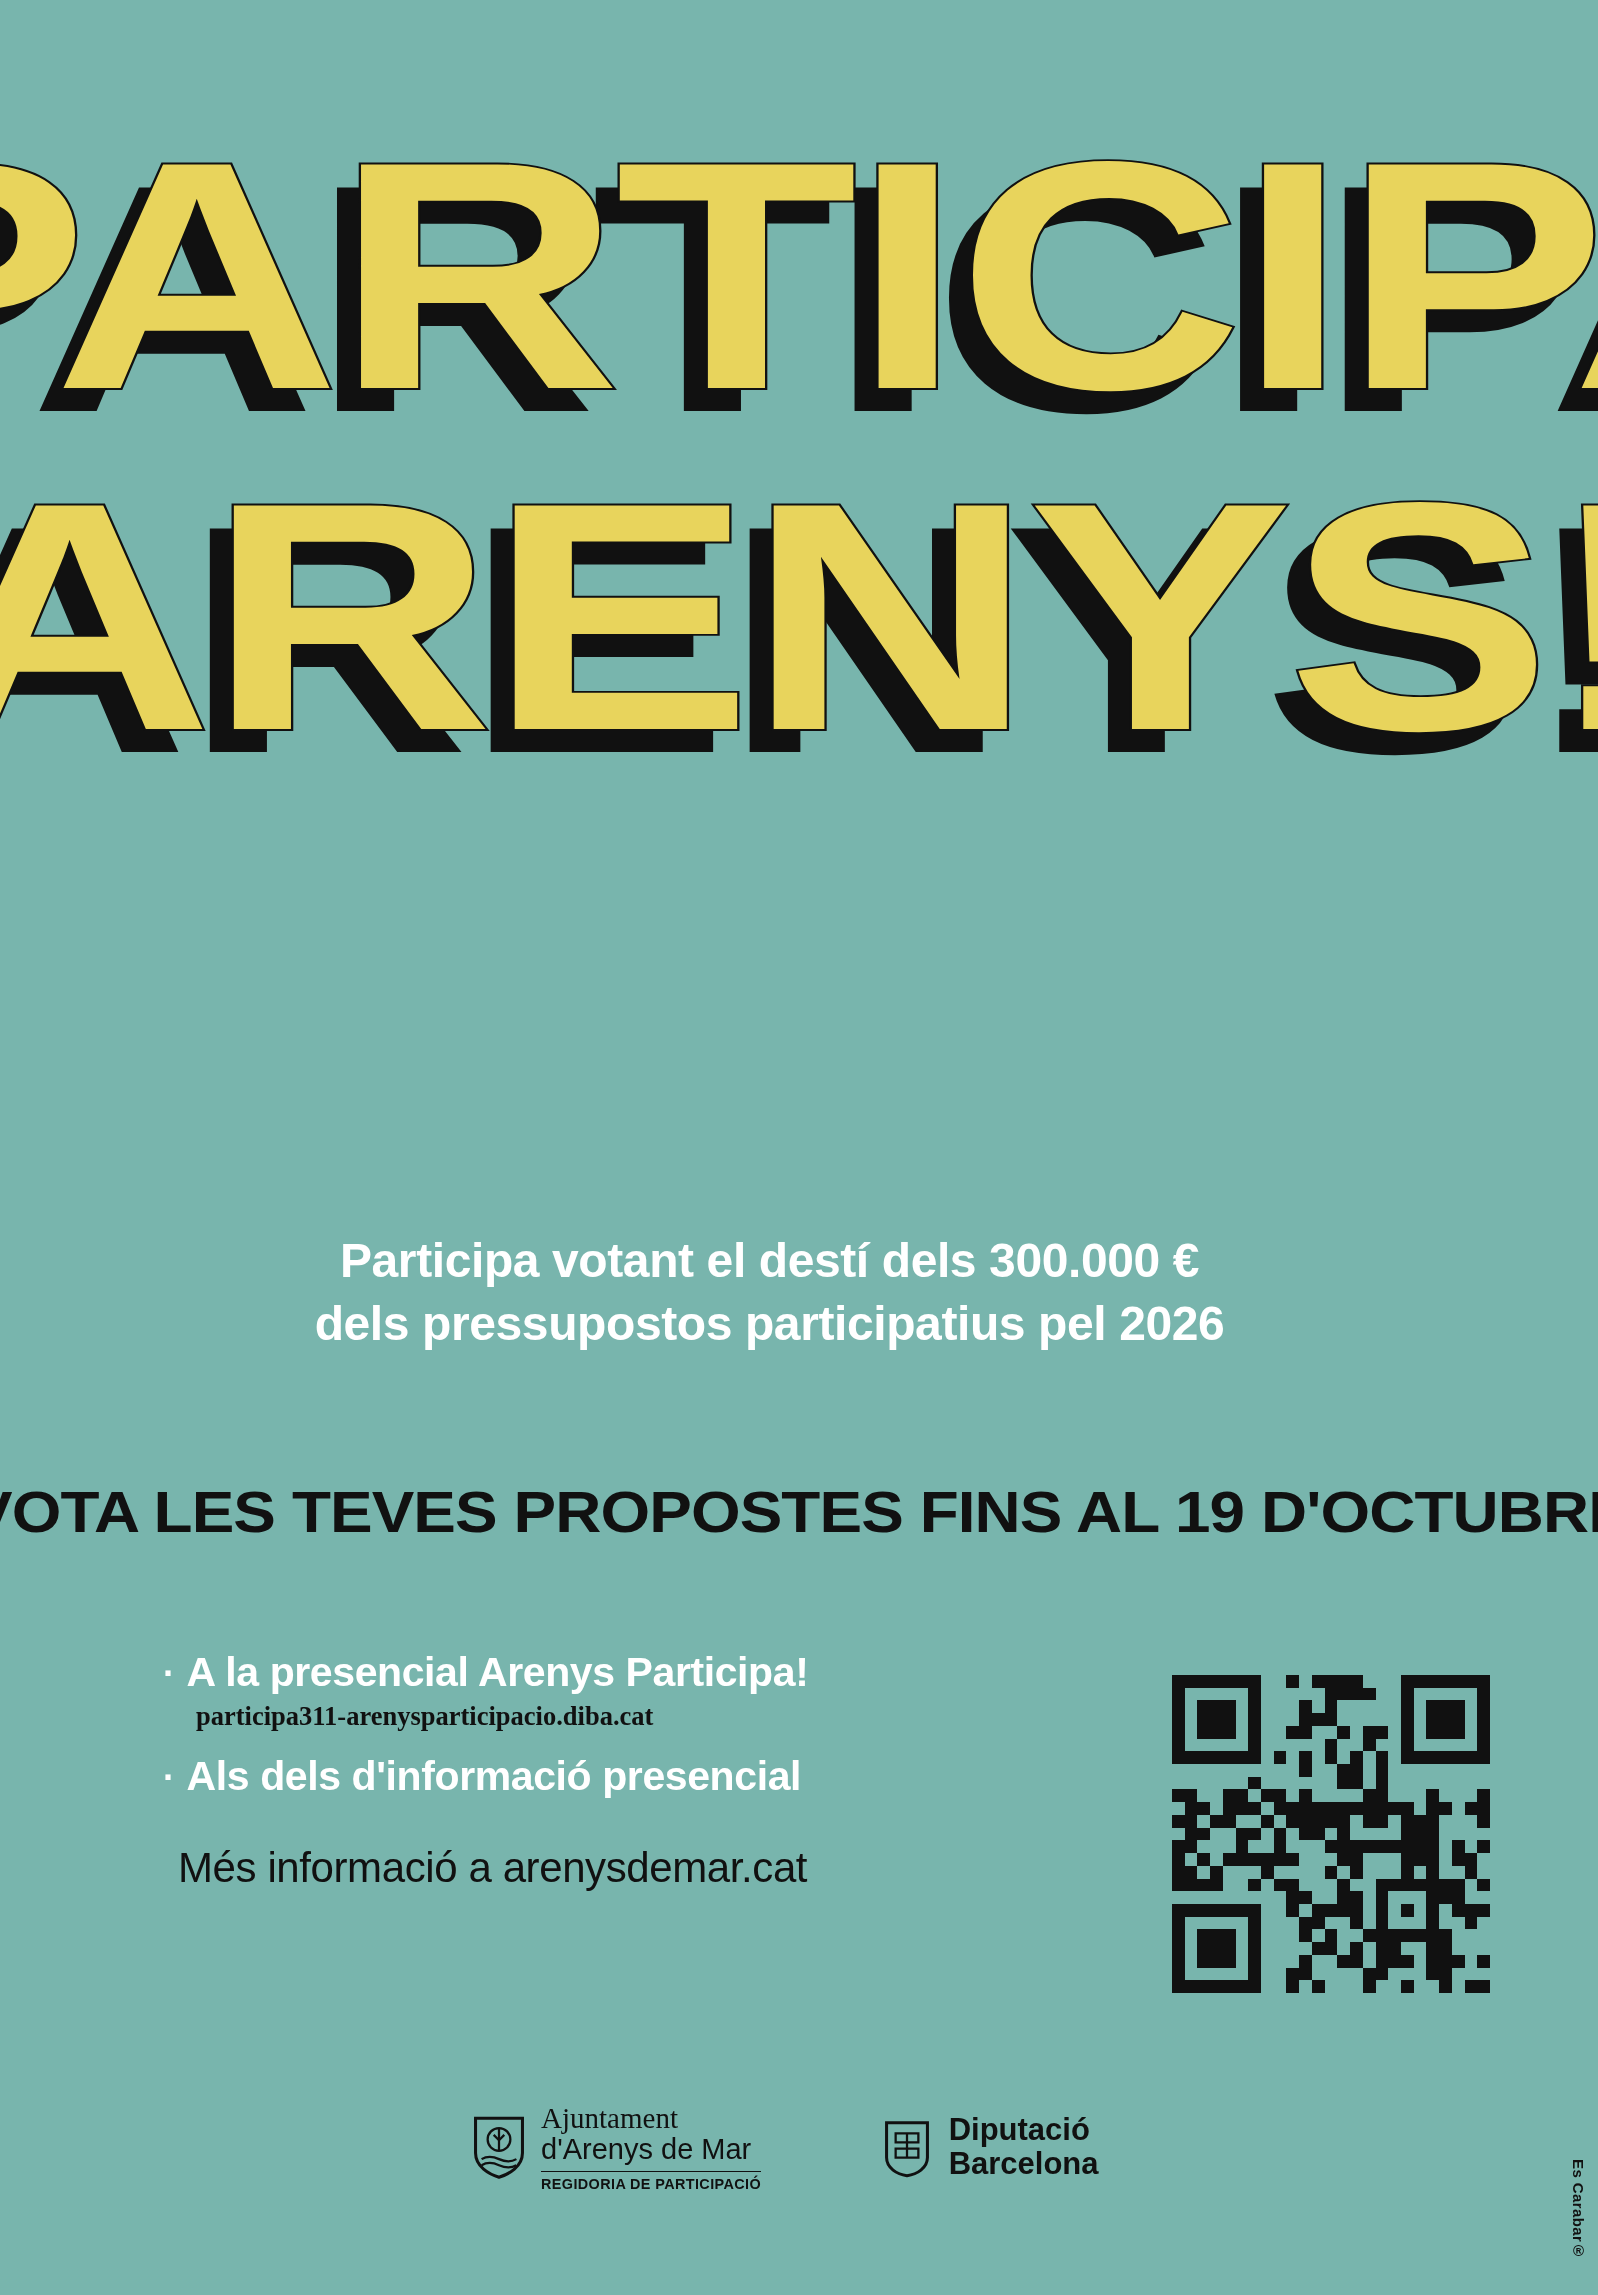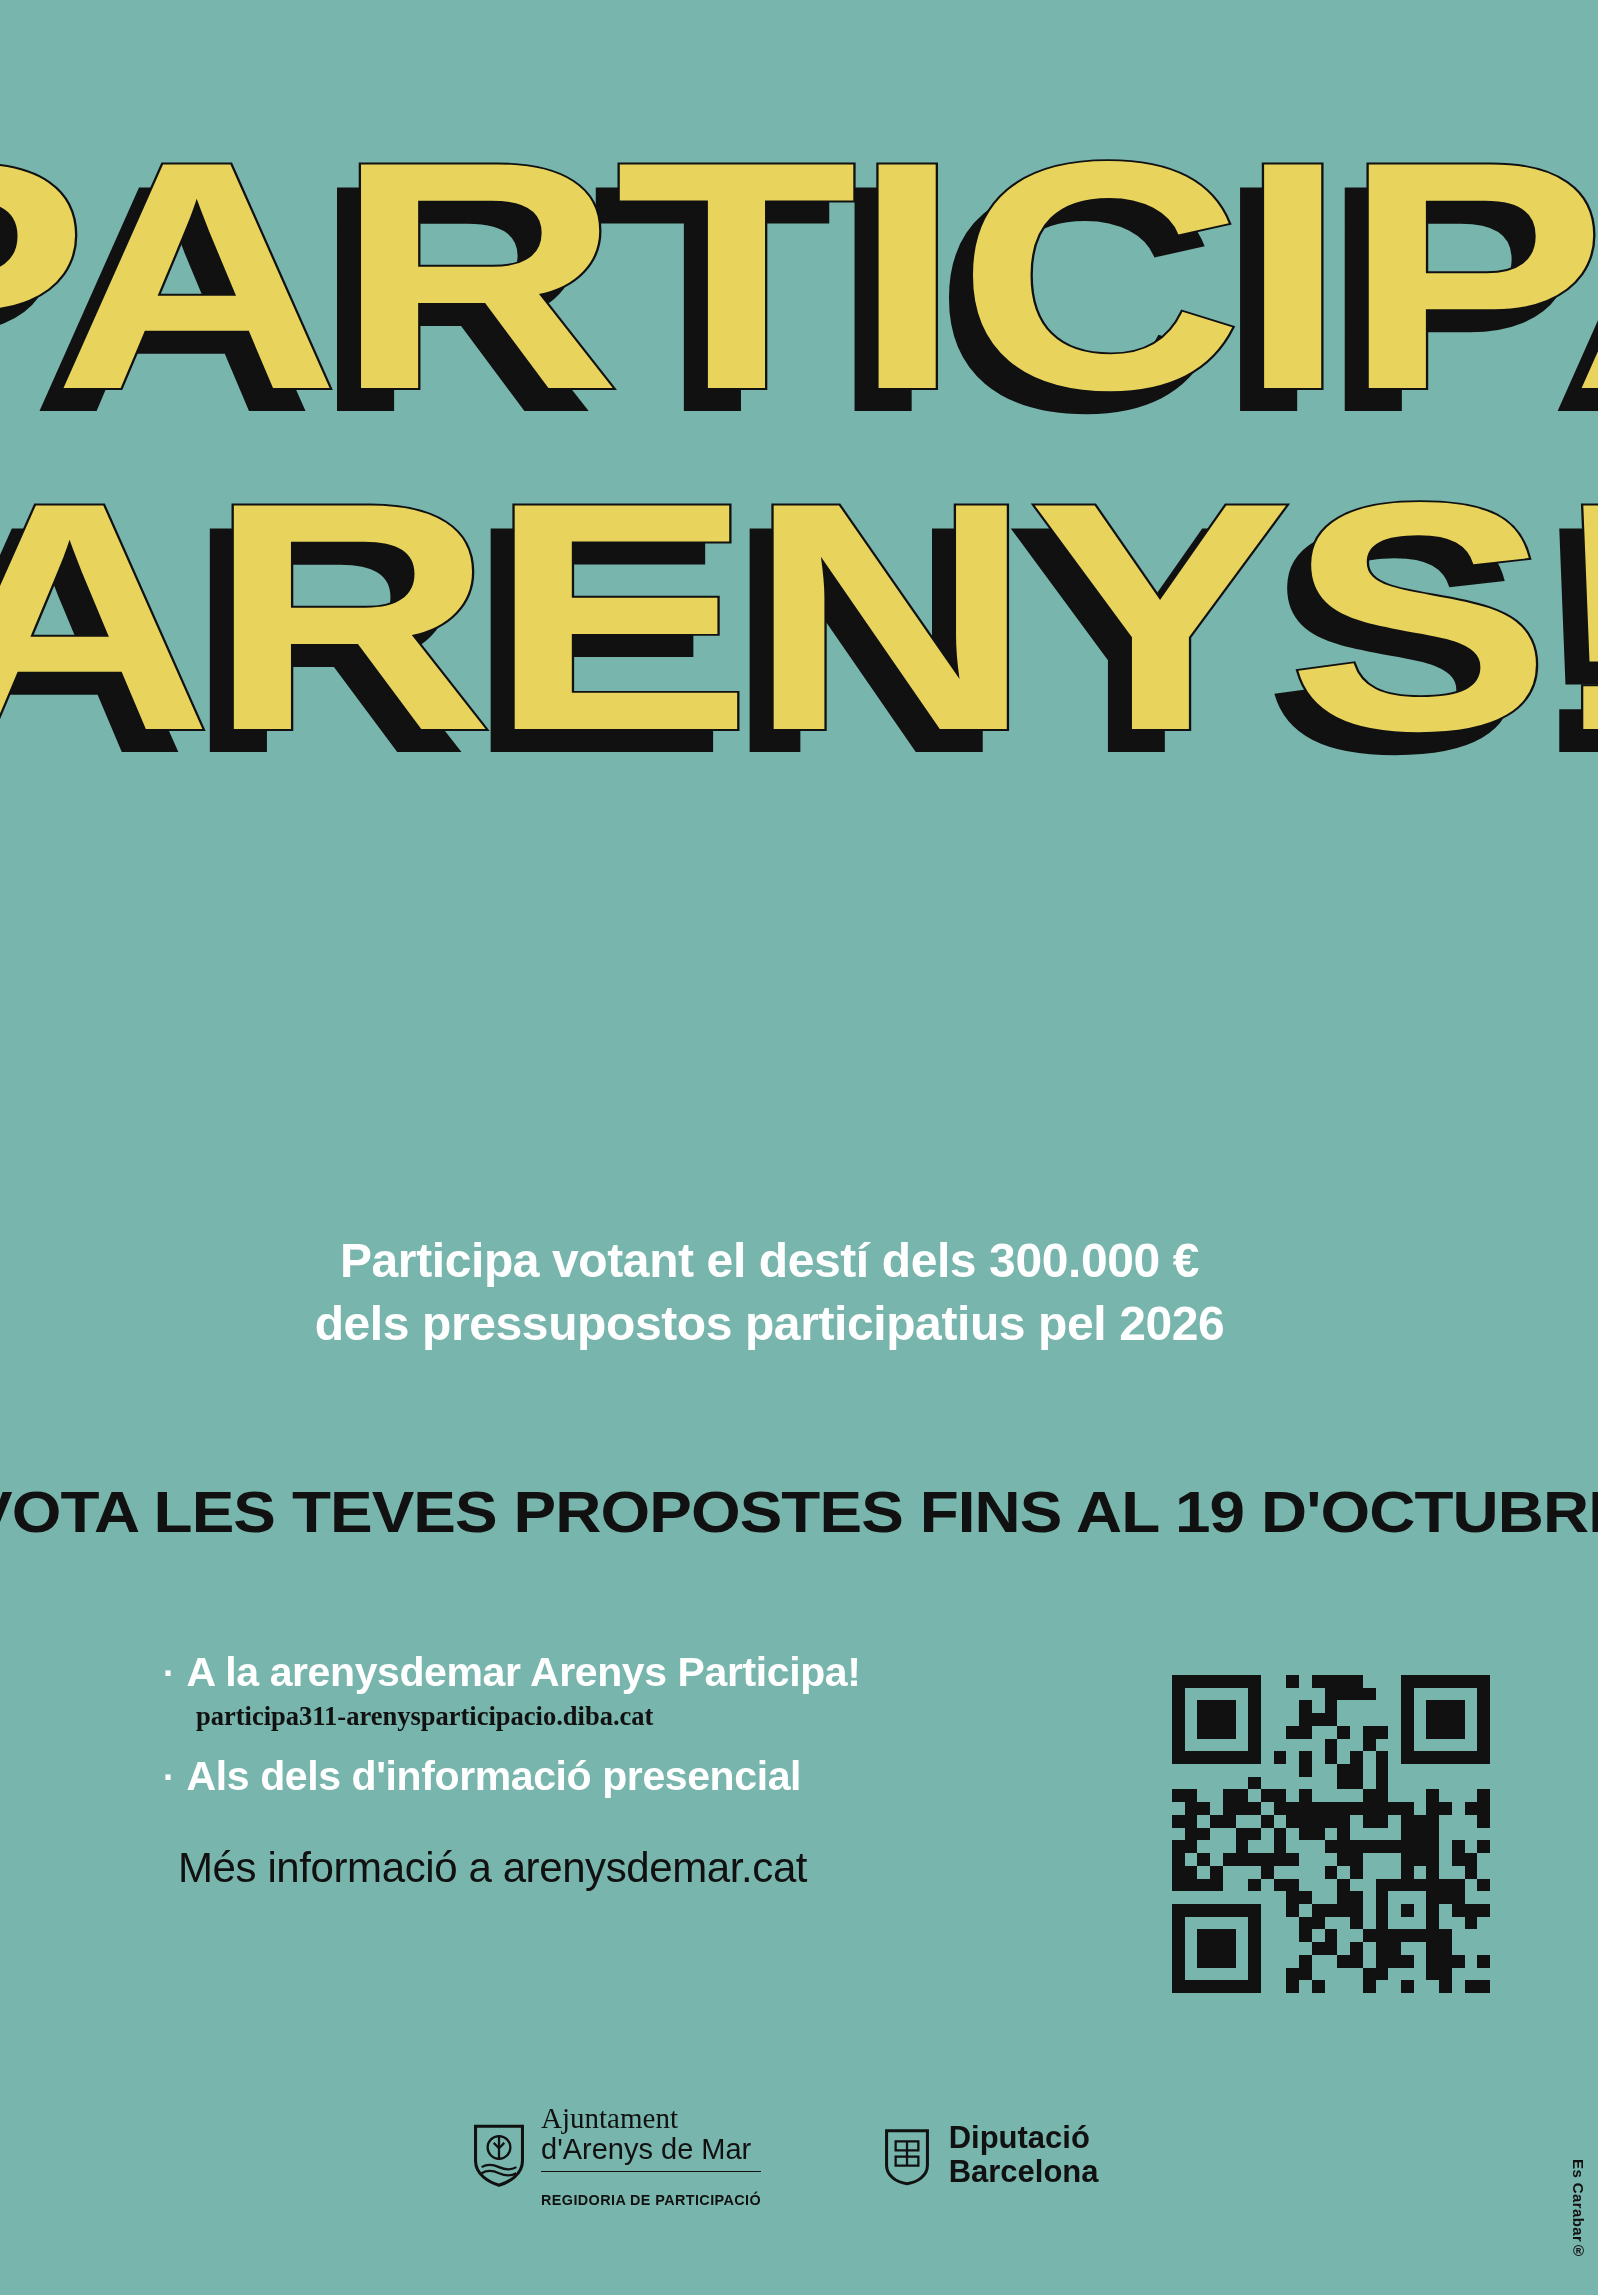--- a/index.html
+++ b/index.html
@@ -193,21 +193,21 @@
     line-height: 1.08;
     font-weight: normal;
   }
   .logo-text .l3 {
     font-family: "Liberation Sans", sans-serif;
     font-size: 14.4px;
     font-weight: bold;
     letter-spacing: 0.4px;
     margin-top: 5.3px;
     border-top: 1.5px solid #111111;
-    padding-top: 20px;
+    padding-top: 4px;
   }
   .logo-diba .d1, .logo-diba .d2 {
     font-family: "Liberation Sans", sans-serif;
     font-size: 31px;
     font-weight: bold;
     line-height: 1.12;
   }
 
   
   .credit {
@@ -243,21 +243,21 @@
     <div>dels pressupostos participatius pel 2026</div>
   </div>
 
   <div class="vote-banner">
     <span>VOTA LES TEVES PROPOSTES FINS AL 19 D'OCTUBRE</span>
   </div>
 
   <div class="body-area">
     <div class="bullet">
       <span class="dot">·</span>
-      <span>A la arenysdemar Arenys Participa!</span>
+      <span>A la presencial Arenys Participa!</span>
     </div>
     <div class="bullet-url">participa311-arenysparticipacio.diba.cat</div>
 
     <div class="bullet bullet-2">
       <span class="dot">·</span>
       <span>Als dels d'informació presencial</span>
     </div>
 
     <div class="more-info">Més informació a arenysdemar.cat</div>
   </div>

